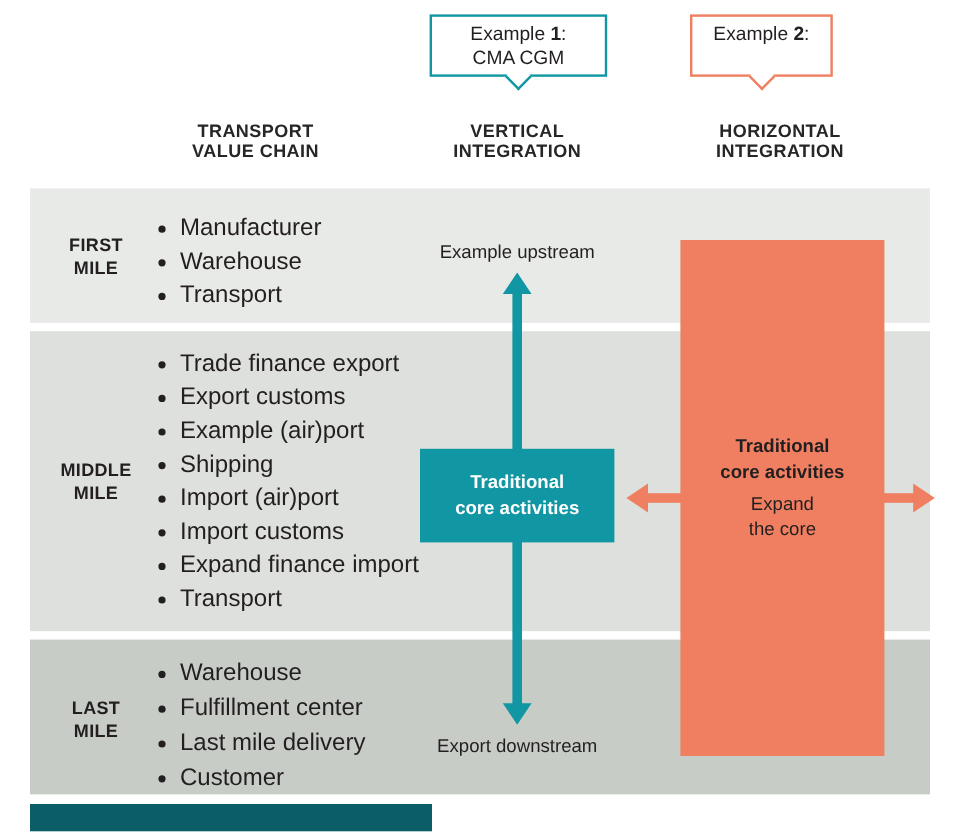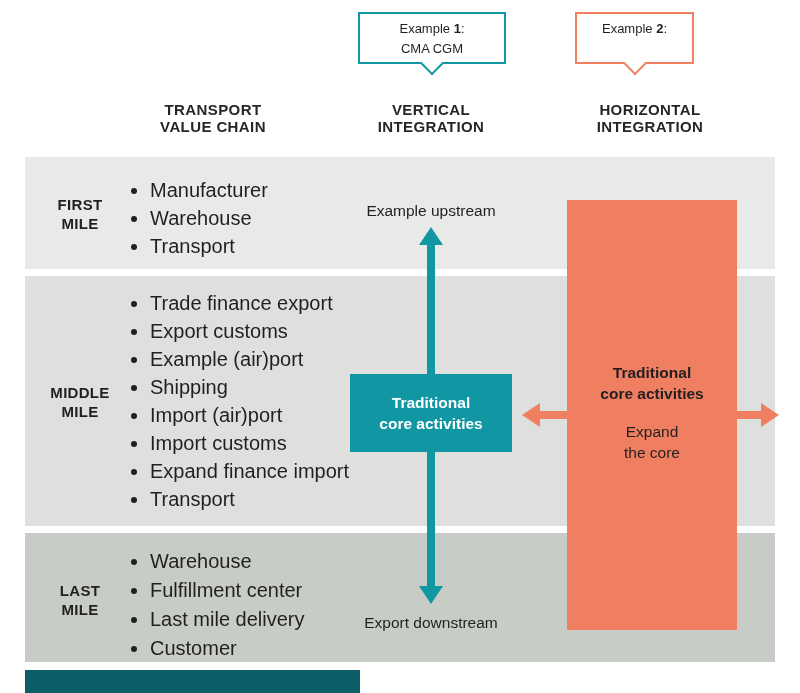--- a/index.html
+++ b/index.html
@@ -15,21 +15,21 @@
   }
 
   
   .callout {
     position: absolute;
     top: 12px;
     height: 52px;
     background: #ffffff;
     border: 2px solid;
     text-align: center;
-    font-size: 13px;
+    font-size: 16px;
     line-height: 20px;
     padding-top: 5px;
     z-index: 3;
   }
   .callout .num { font-weight: bold; }
   .callout-pointer {
     position: absolute;
     left: calc(50% - 8px);
     bottom: -10px;
     width: 16px;
@@ -167,21 +167,21 @@
   .salmon-box-text {
     position: absolute;
     left: 0; right: 0;
     top: 162px;
     text-align: center;
     font-size: 15.5px;
     line-height: 21px;
     color: #231f20;
   }
   .salmon-box-title { font-weight: bold; display: block; }
-  .salmon-box-sub { display: block; margin-top: 17px; }
+  .salmon-box-sub { display: block; margin-top: 6px; }
 
   .h-arrow-shaft-left {
     position: absolute;
     left: 540px;
     top: 411px;
     width: 28px;
     height: 8px;
     background: #ef7f60;
   }
   .h-arrow-head-left {

